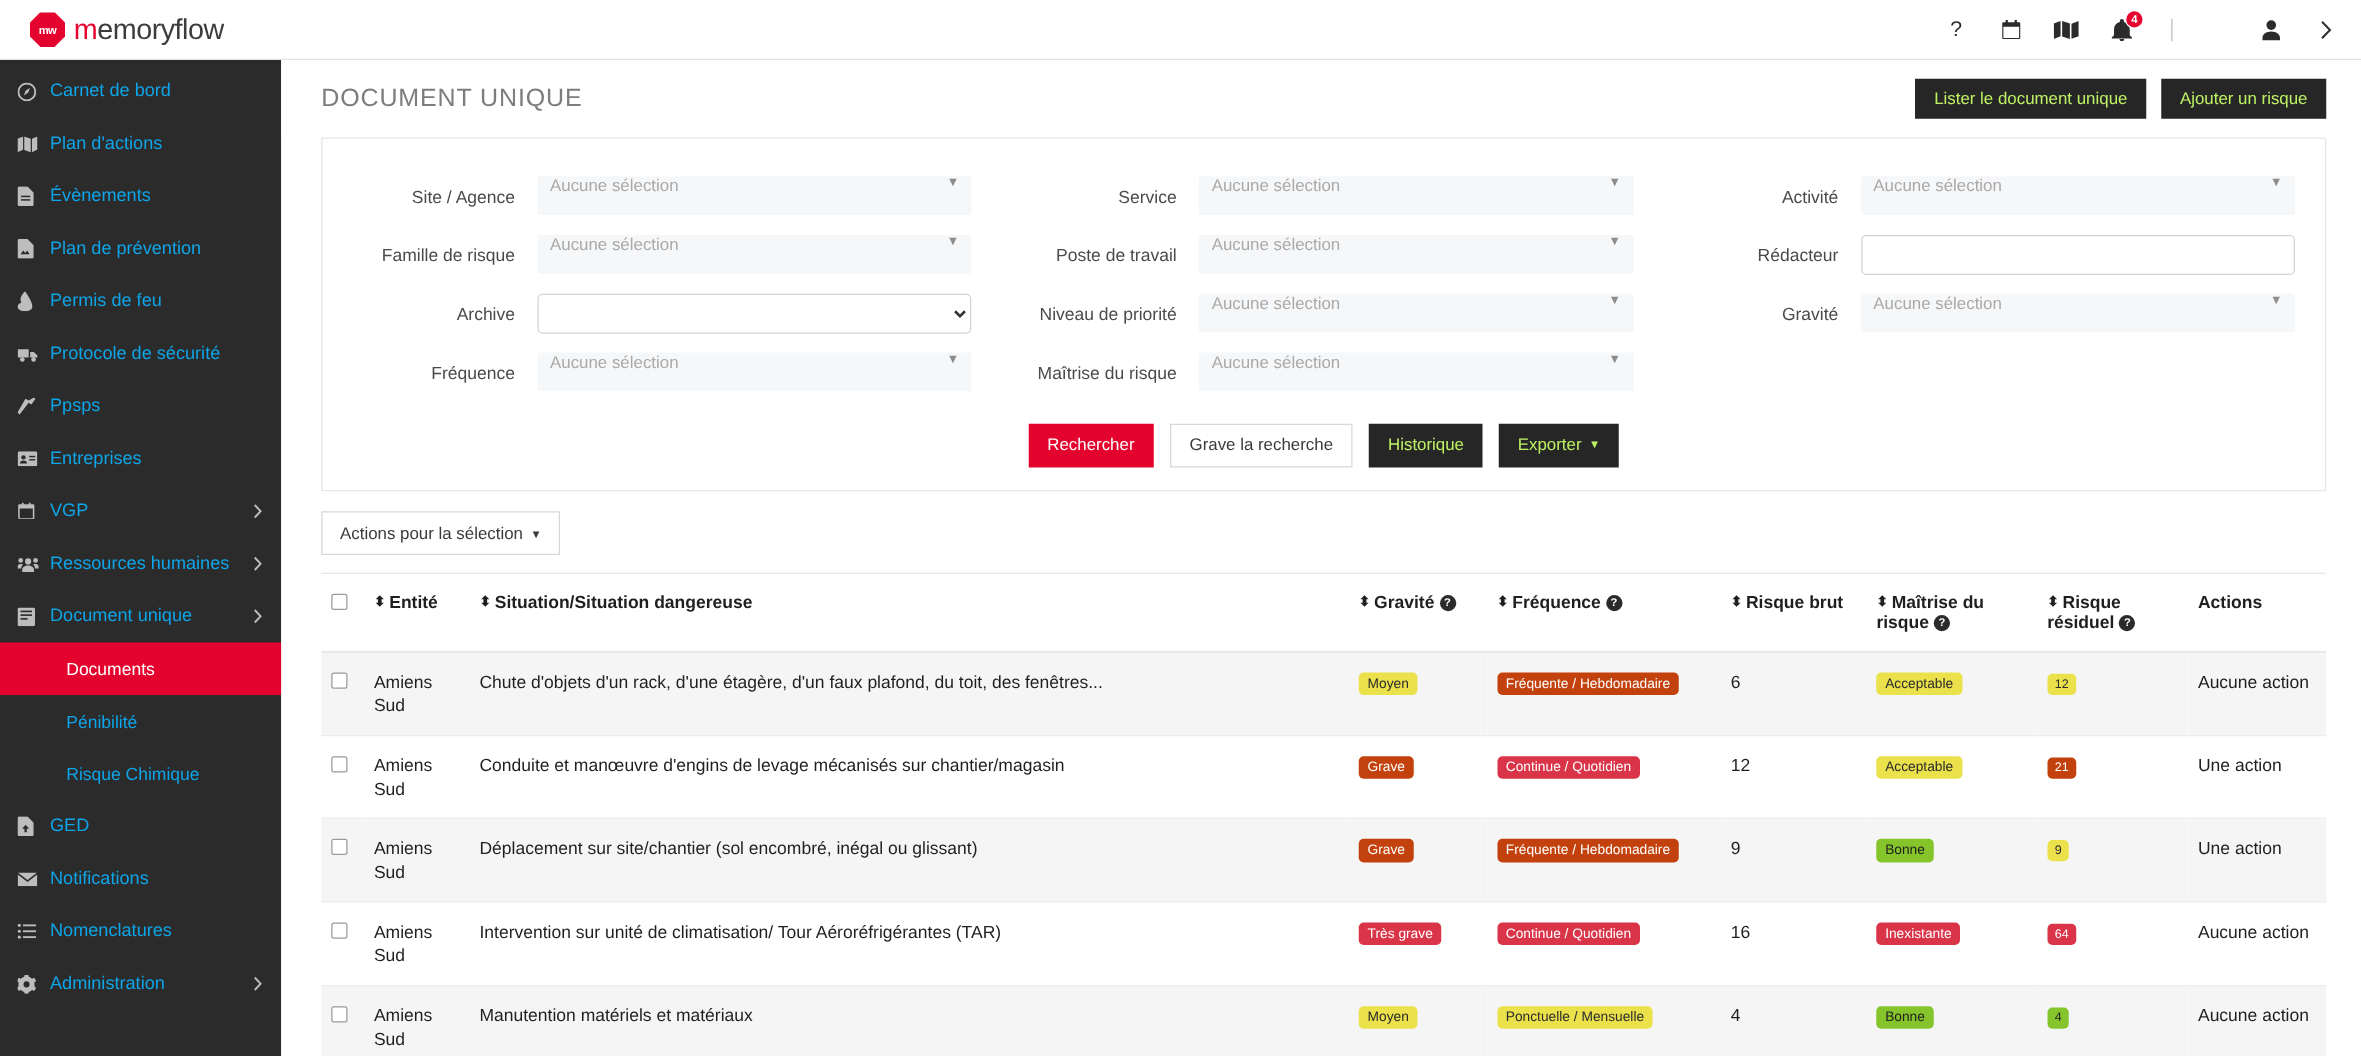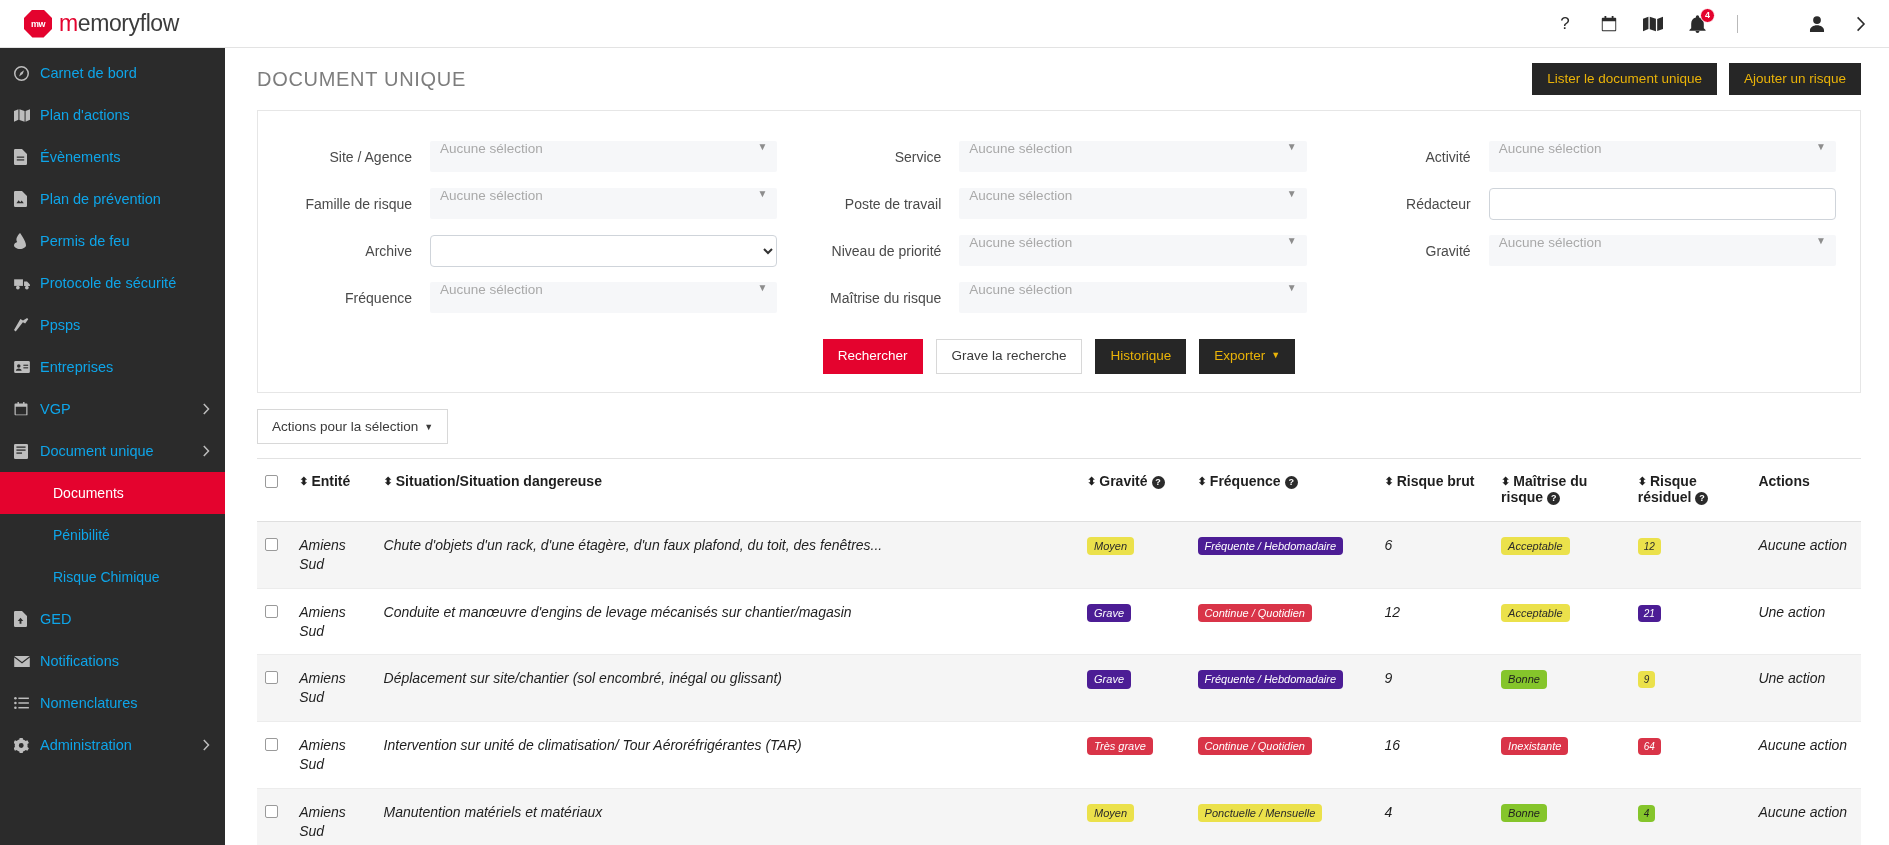--- a/index.html
+++ b/index.html
@@ -82,21 +82,21 @@
     font-size: 20px; letter-spacing: 0.7px;
     color: #7d7d7d; font-weight: 400;
   }
   .page-head-spacer { flex: 1; }
   .head-actions { display: flex; gap: 12px; }
   .btn {
     font-family: "Liberation Sans", sans-serif;
     font-size: 13.5px; border: none; cursor: pointer;
     padding: 9px 15px; line-height: 1.1;
   }
-  .btn-dark { background: #262626; color: #eab308; }
+  .btn-dark { background: #262626; color: #bef264; }
   .btn-red { background: #e4032e; color: #ffffff; }
   .btn-light { background: #ffffff; color: #3a3a3a; border: 1px solid #d8d8d8; }
 
   
   .panel-area { padding: 0 28px 0 32px; }
   .filter-panel {
     background: #ffffff;
     border: 1px solid #e6e6e6;
     padding: 22px 24px 18px 24px;
   }
@@ -180,38 +180,37 @@
     background: #2b2b2b; color: #fff;
     font-size: 9px; font-weight: 700;
     margin-left: 4px; vertical-align: middle; cursor: pointer;
   }
   table.risk-table tbody td {
     font-size: 14px; color: #1f1f1f;
     padding: 14px 8px;
     vertical-align: top;
     border-bottom: 1px solid #ececec;
     line-height: 1.35;
-    font-style: italic;
   }
   tr.row-alt td { background: #f5f5f5; }
   tr.row-plain td { background: #ffffff; }
   .chk {
     width: 13px; height: 13px;
     border: 1px solid #9a9a9a; border-radius: 2px;
     background: #fff; display: block; cursor: pointer;
     margin-top: 2px;
   }
   .pill {
     display: inline-block; border-radius: 4px;
     padding: 3px 7px; font-size: 11px; line-height: 1.1;
     white-space: nowrap;
   }
   .pill-sm { padding: 3px 6px; font-size: 10px; }
   .pill-yellow { background: #ebe14b; color: #2b2b2b; }
-  .pill-orange { background: #4c1d95; color: #ffffff; }
+  .pill-orange { background: #c2410c; color: #ffffff; }
   .pill-red { background: #d93448; color: #ffffff; }
   .pill-green { background: #85c52b; color: #1f1f1f; }
   .cell-entite { white-space: normal; }
 </style>
 </head>
 <body>
 
 <div id="app">
 
   <div class="topbar">
@@ -339,20 +338,38 @@
           <span class="ni-label">Entreprises</span>
         </div>
         <div class="nav-item">
           <span class="ni-icon">
             <svg width="14" height="14" viewBox="0 0 16 16" fill="currentColor">
               <path d="M4 0h1.6v1.6h4.8V0H12v1.6h2.4a1 1 0 0 1 1 1v12.2a1 1 0 0 1-1 .2H1.6a1 1 0 0 1-1-1V2.6a1 1 0 0 1 1-1H4V0zM2 5.4v9h12v-9H2z"></path>
               <path d="M6.9 11.4 4.6 9.2l.9-.9 1.4 1.4 3.2-3.2.9.9-4.1 4z" fill="#2b2b2b"></path>
             </svg>
           </span>
           <span class="ni-label">VGP</span>
+          <span class="ni-caret">
+            <svg width="9" height="12" viewBox="0 0 8 12" fill="none" stroke="currentColor" stroke-width="1.5">
+              <path d="M1.3 1 6 6l-4.7 5"></path>
+            </svg>
+          </span>
+        </div>
+        <div class="nav-item">
+          <span class="ni-icon">
+            <svg width="17" height="13" viewBox="0 0 18 13" fill="currentColor">
+              <circle cx="9" cy="4" r="2.6"></circle>
+              <circle cx="2.7" cy="3.2" r="2"></circle>
+              <circle cx="15.3" cy="3.2" r="2"></circle>
+              <path d="M9 7.5c-2.8 0-5 1.5-5 3.4V13h10v-2.1c0-1.9-2.2-3.4-5-3.4z"></path>
+              <path d="M2.7 6.2C1.1 6.2 0 7.2 0 8.3V10h3.2V9.6c0-1.2.6-2.3 1.6-3.1a5 5 0 0 0-2.1-.3z"></path>
+              <path d="M15.3 6.2c-.8 0-1.5.1-2.1.3 1 .8 1.6 1.9 1.6 3.1V10H18V8.3c0-1.1-1.1-2.1-2.7-2.1z"></path>
+            </svg>
+          </span>
+          <span class="ni-label">Ressources humaines</span>
           <span class="ni-caret">
             <svg width="9" height="12" viewBox="0 0 8 12" fill="none" stroke="currentColor" stroke-width="1.5">
               <path d="M1.3 1 6 6l-4.7 5"></path>
             </svg>
           </span>
         </div>
         <div class="nav-item">
           <span class="ni-icon">
             <svg width="14" height="15" viewBox="0 0 15 16" fill="currentColor">
               <rect width="15" height="16" rx="1.4"></rect>

